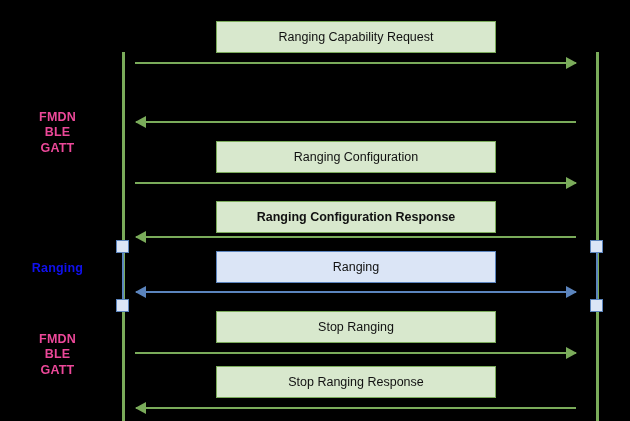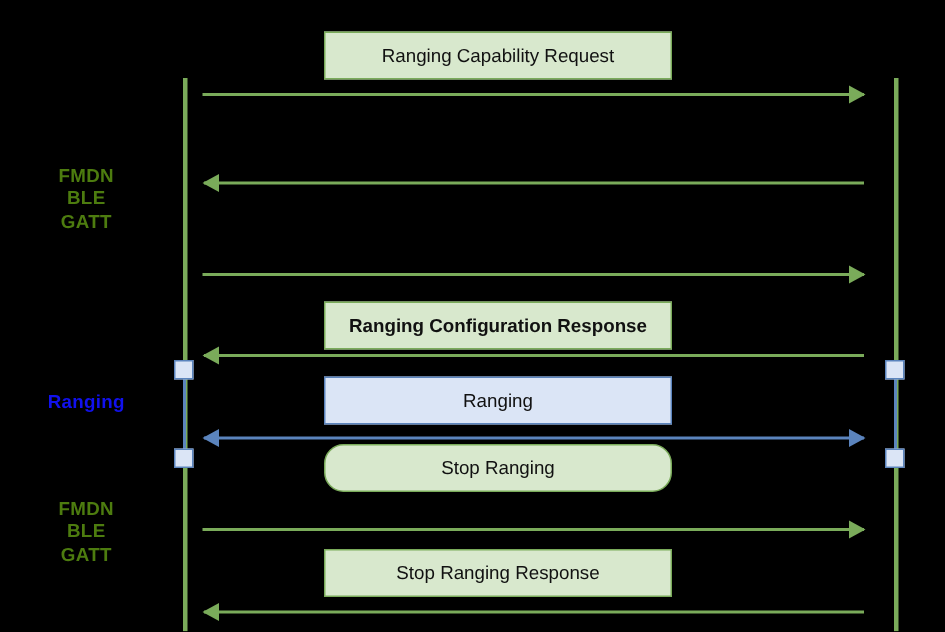--- a/index.html
+++ b/index.html
@@ -28,28 +28,28 @@
   
   .side-label {
     position: absolute;
     text-align: center;
     line-height: 1.22;
     font-weight: bold;
     font-size: 12.5px;
     letter-spacing: 0.2px;
     white-space: pre-line;
   }
-  .side-label.green { color: #4d7c0f; }
+  .side-label.green { color: #ec4899; }
   .side-label.blue  { color: #1111ee; }
 
   
   .msg-box {
     position: absolute;
     left: 216px;
-    width: 232px;
+    width: 280px;
     height: 32px;
     box-sizing: border-box;
     display: flex;
     align-items: center;
     justify-content: center;
     font-size: 12.5px;
     color: #111111;
   }
   .msg-box.green {
     background: #d8e8cd;
@@ -137,20 +137,23 @@
   <div class="arrow green" style="left:135px; width:441px; top:57px;">
     <div class="shaft"></div>
     <div class="head right"></div>
   </div>
 
   <div class="arrow green" style="left:136px; width:440px; top:116px;">
     <div class="shaft"></div>
     <div class="head left"></div>
   </div>
 
+  <div class="msg-box green" style="top:141px;">
+    <span class="msg-text">Ranging Configuration</span>
+  </div>
   <div class="arrow green" style="left:135px; width:441px; top:177px;">
     <div class="shaft"></div>
     <div class="head right"></div>
   </div>
 
   <div class="msg-box green" style="top:201px;font-weight:bold;">
     <span class="msg-text">Ranging Configuration Response</span>
   </div>
   <div class="arrow green" style="left:136px; width:440px; top:231px;">
     <div class="shaft"></div>
@@ -167,21 +170,21 @@
 
   <div class="msg-box blue" style="top:251px;">
     <span class="msg-text">Ranging</span>
   </div>
   <div class="arrow blue" style="left:136px; width:440px; top:286px;">
     <div class="shaft"></div>
     <div class="head left"></div>
     <div class="head right"></div>
   </div>
 
-  <div class="msg-box green" style="top:296px;border-radius:13px;">
+  <div class="msg-box green" style="top:311px;">
     <span class="msg-text">Stop Ranging</span>
   </div>
   <div class="arrow green" style="left:135px; width:441px; top:347px;">
     <div class="shaft"></div>
     <div class="head right"></div>
   </div>
 
   <div class="msg-box green" style="top:366px;">
     <span class="msg-text">Stop Ranging Response</span>
   </div>

